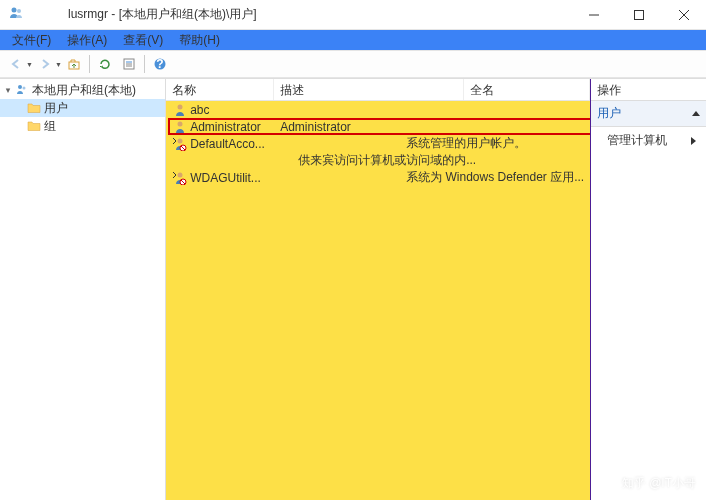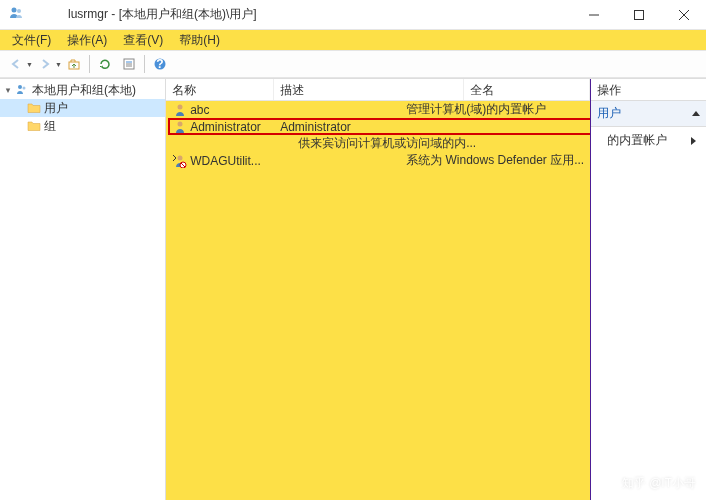--- a/index.html
+++ b/index.html
@@ -5,21 +5,21 @@
     * { box-sizing: border-box; margin: 0; padding: 0; font-family: "Microsoft YaHei", "Segoe UI", sans-serif; font-size: 12px; }
     body { width: 706px; height: 500px; background: #fff; overflow: hidden; position: relative; }
     
     
     .titlebar { height: 30px; display: flex; align-items: center; padding: 0 0 0 8px; background: #fff; border-bottom: 1px solid #e5e5e5; }
     .titlebar-text { flex: 1; color: #333; margin-left: 38px; }
     .win-controls { display: flex; }
     .win-btn { width: 45px; height: 30px; display: flex; align-items: center; justify-content: center; color: #333; }
     
     
-    .menubar { height: 20px; display: flex; align-items: center; padding: 0 4px; background: #fde047; }
+    .menubar { height: 20px; display: flex; align-items: center; padding: 0 4px; background: #3b82f6; }
     .menubar span { padding: 2px 8px; color: #333; }
     
     
     .toolbar { height: 28px; display: flex; align-items: center; padding: 0 4px; background: #fdfdfd; border-top: 1px solid #e5e5e5; border-bottom: 1px solid #e5e5e5; }
     .tool-btn { width: 22px; height: 22px; margin: 0 1px; display: flex; align-items: center; justify-content: center; border: 1px solid transparent; }
     .tool-sep { width: 1px; height: 18px; background: #ccc; margin: 0 3px; }
     .tool-btn.disabled { opacity: 0.4; }
     .tool-dd { display: flex; align-items: center; }
     .tool-dd .chev { font-size: 7px; color: #555; margin-left: -2px; }
     
@@ -194,34 +194,49 @@
           <div class="cell cell-name">
             <span class="user-icon">
               <svg width="16" height="14" viewBox="0 0 16 14">
                 <circle cx="8" cy="4" r="2.5" fill="#d9a66b"></circle>
                 <path d="M4 13c0-2.5 2-4 4-4s4 1.5 4 4" fill="#4a7fb5"></path>
               </svg>
             </span>
             <span>abc</span>
           </div>
           <div class="cell cell-fullname"></div>
-          <div class="cell cell-desc">管理计算机(域)的内置帐户</div>
         </div>
         <div class="list-row">
           <div class="cell cell-name">
             <span class="user-icon">
               <svg width="16" height="14" viewBox="0 0 16 14">
                 <circle cx="8" cy="4" r="2.5" fill="#d9a66b"></circle>
                 <path d="M4 13c0-2.5 2-4 4-4s4 1.5 4 4" fill="#4a7fb5"></path>
               </svg>
             </span>
             <span>Administrator</span>
           </div>
           <div class="cell cell-fullname">Administrator</div>
           <div class="cell cell-desc"></div>
+        </div>
+        <div class="list-row">
+          <div class="cell cell-name">
+            <span class="user-icon">
+              <svg width="16" height="14" viewBox="0 0 16 14">
+                <circle cx="8" cy="4" r="2.5" fill="#d9a66b"></circle>
+                <path d="M4 13c0-2.5 2-4 4-4s4 1.5 4 4" fill="#4a7fb5"></path>
+                <path d="M1 1 L4 4 L1 7" fill="none" stroke="#333" stroke-width="1"></path>
+                <circle cx="11" cy="11" r="3" fill="#fff" stroke="#c00" stroke-width="1"></circle>
+                <path d="M9 9 L13 13" stroke="#c00"></path>
+              </svg>
+            </span>
+            <span>DefaultAcco...</span>
+          </div>
+          <div class="cell cell-fullname"></div>
+          <div class="cell cell-desc">系统管理的用户帐户。</div>
         </div>
         <div class="list-row">
           <div class="cell cell-fullname"></div>
           <div class="cell cell-desc">供来宾访问计算机或访问域的内...</div>
         </div>
         <div class="list-row">
           <div class="cell cell-name">
             <span class="user-icon">
               <svg width="16" height="14" viewBox="0 0 16 14">
                 <circle cx="8" cy="4" r="2.5" fill="#d9a66b"></circle>
@@ -239,21 +254,21 @@
       </div>
   </div>
 
   <div class="actions-pane">
     <div class="actions-header">操作</div>
     <div class="actions-group">
       <span>用户</span>
       <span class="chev" style="border:4px solid transparent;border-bottom:5px solid #333;margin-top:-5px;"></span>
     </div>
     <div class="actions-item">
-      <span>的内置帐户</span>
+      <span>管理计算机</span>
       <span class="tri"></span>
     </div>
   </div>
 
 </div>
 
 <div class="watermark">
   <svg width="14" height="14" viewBox="0 0 14 14">
       <rect width="14" height="14" rx="3" fill="#fff" opacity="0.5"></rect>
     </svg>

